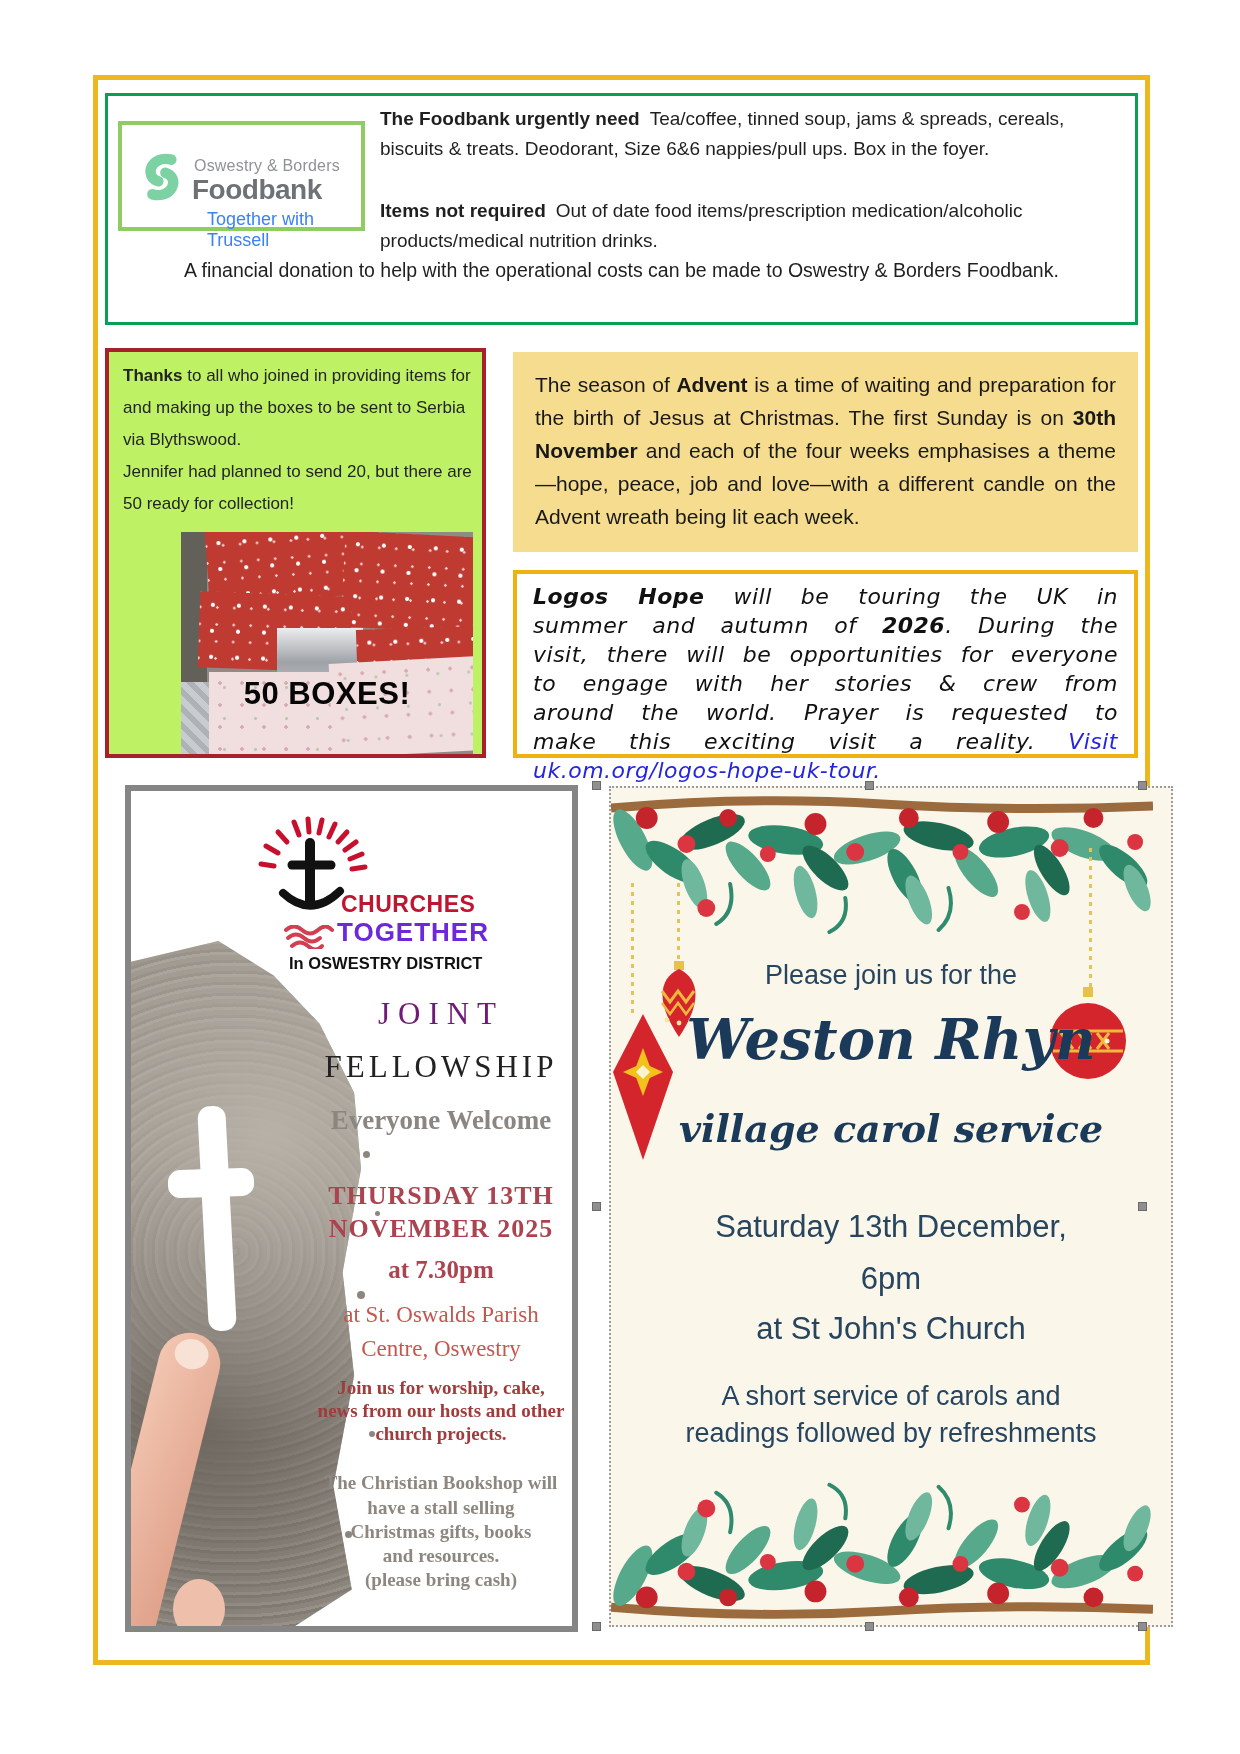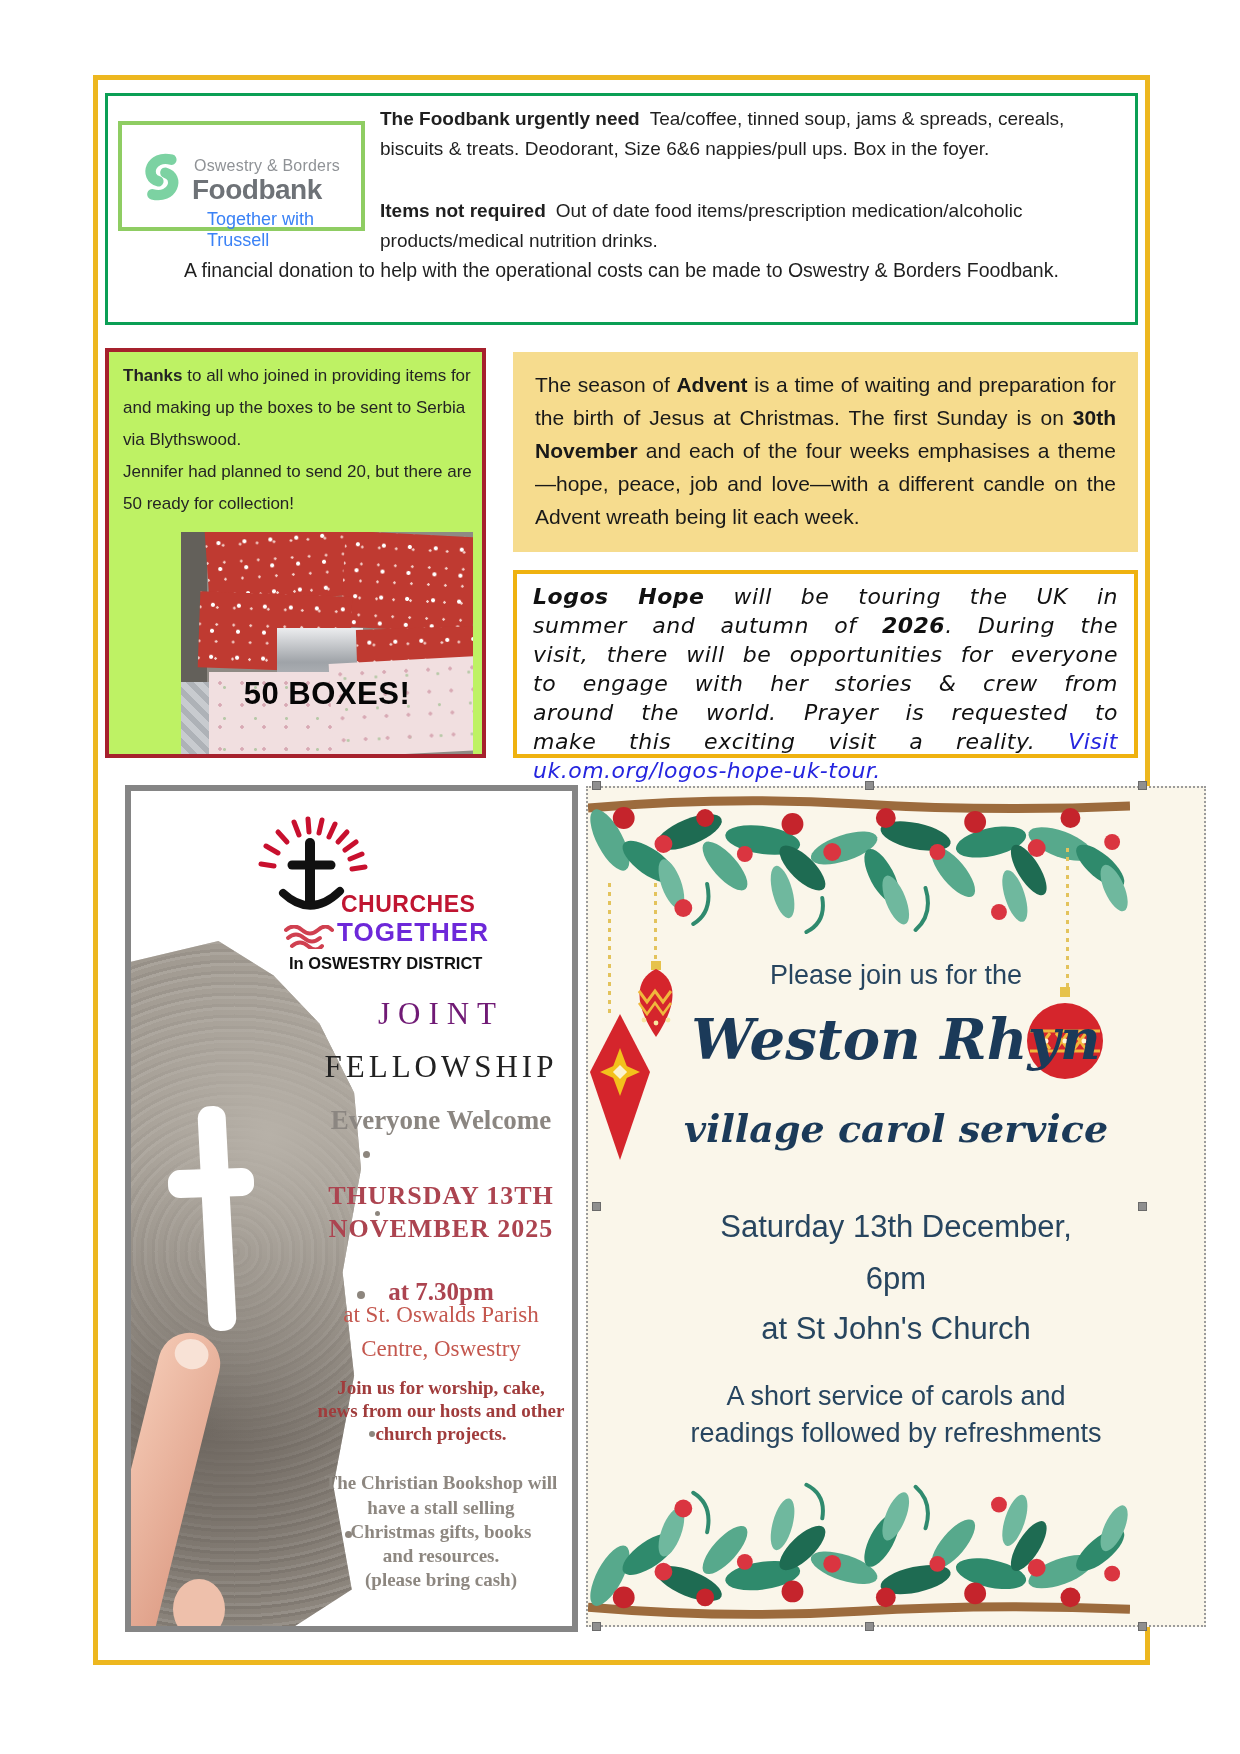--- a/index.html
+++ b/index.html
@@ -170,34 +170,34 @@
       </svg>
       <div class="abs ct-blk" style="left:206px;top:126px">TOGETHER</div>
       <div class="abs ct-sub" style="left:158px;top:163px">In OSWESTRY DISTRICT</div>
     </div>
 
     <div class="fp-center serif fp-title" style="top:205px">JOINT</div>
     <div class="fp-center serif fp-title2" style="top:258px">FELLOWSHIP</div>
     <div class="fp-center serif fp-welcome" style="top:314px">Everyone Welcome</div>
     <div class="fp-center serif fp-red" style="top:390px">THURSDAY 13TH</div>
     <div class="fp-center serif fp-red" style="top:423px">NOVEMBER 2025</div>
-    <div class="fp-center serif fp-red2" style="top:487px">at 7.30pm</div>
+    <div class="fp-center serif fp-red2" style="top:465px">at 7.30pm</div>
     <div class="fp-center serif fp-venue" style="top:511px">at St. Oswalds Parish</div>
     <div class="fp-center serif fp-venue" style="top:545px">Centre, Oswestry</div>
     <div class="fp-center serif fp-invite" style="top:585px">Join us for worship, cake,</div>
     <div class="fp-center serif fp-invite" style="top:608px">news from our hosts and other</div>
     <div class="fp-center serif fp-invite" style="top:631px">church projects.</div>
     <div class="fp-center serif fp-shop" style="top:680px">The Christian Bookshop will</div>
     <div class="fp-center serif fp-shop" style="top:705px">have a stall selling</div>
     <div class="fp-center serif fp-shop" style="top:729px">Christmas gifts, books</div>
     <div class="fp-center serif fp-shop" style="top:753px">and resources.</div>
     <div class="fp-center serif fp-shop" style="top:777px">(please bring cash)</div>
   </div>
 
-  <div class="abs cposter" style="left:586px;top:786px;width:620px;height:841px">
+  <div class="abs cposter" style="left:609px;top:786px;width:564px;height:841px">
 
     <svg class="abs" style="left:0;top:0" width="542" height="160" viewBox="0 0 546 160" preserveAspectRatio="none">
       <path d="M0 20 Q140 8 273 16 T546 18" fill="none" stroke="#9C6B3D" stroke-width="9"></path>
       <g fill="#57A98C">
         <ellipse transform="translate(22 52) rotate(62)" rx="34" ry="13"></ellipse>
         <ellipse transform="translate(138 78) rotate(48)" rx="31" ry="12"></ellipse>
         <ellipse transform="translate(258 60) rotate(-18)" rx="35" ry="13"></ellipse>
         <ellipse transform="translate(368 84) rotate(50)" rx="31" ry="12"></ellipse>
         <ellipse transform="translate(476 56) rotate(20)" rx="34" ry="13"></ellipse>
       </g>

